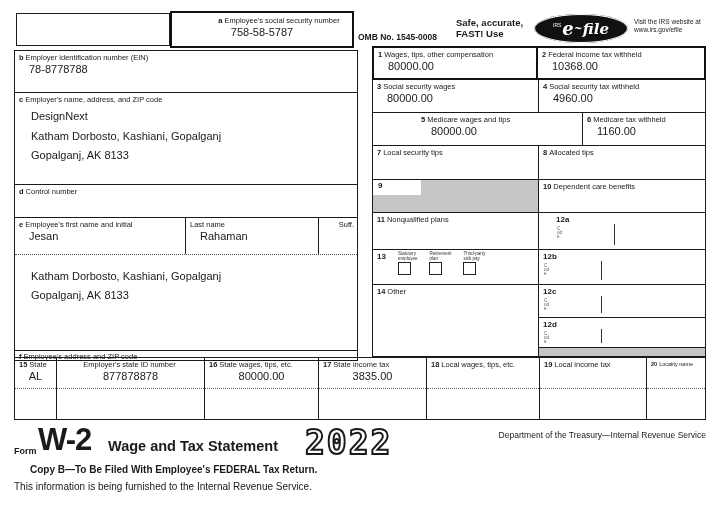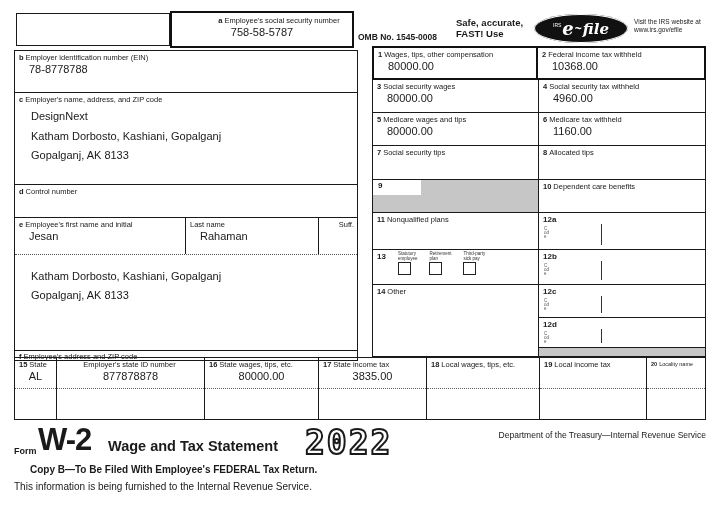--- a/index.html
+++ b/index.html
@@ -46,22 +46,22 @@
   .cell-suff .lbl{text-align:right;padding-right:3px;}
 
   
   .rcol{position:absolute;left:372px;top:46px;width:334px;height:311px;}
   .r{display:flex;box-sizing:border-box;border:solid #1a1a1a;border-width:0 1px 1px 1px;}
   .rA{display:flex;box-sizing:border-box;height:34px;border:2px solid #111;}
   .rA .cl{width:164px;border-right:2px solid #111;box-sizing:border-box;}
   .rA .cr{flex:1;}
   .cl{width:166px;border-right:1px solid #1a1a1a;box-sizing:border-box;}
   .cr{flex:1;position:relative;}
-  .rB{height:33px;}.rC{height:33px;}.rD{height:34px;}.rE{height:33px;}
-  .rF{height:37px;}.rG{height:35px;}
+  .rB{height:33px;}.rC{height:33px;padding-left:44px;}.rD{height:34px;}.rE{height:33px;}
+  .rF{height:37px;gap:13px;}.rG{height:35px;}
   .rH{height:72px;}
   .rH .cr{display:flex;flex-direction:column;}
   .r12c{height:33px;border-bottom:1px solid #1a1a1a;position:relative;box-sizing:border-box;}
   .r12d{height:30px;border-bottom:1px solid #1a1a1a;position:relative;box-sizing:border-box;}
   .strip{flex:1;background:#c6c6c6;}
   .gray9{background:#c6c6c6;}
   .notch9{width:48px;height:15px;background:#fff;box-sizing:border-box;padding:1px 0 0 5px;font-size:8px;font-weight:bold;}
   .code-num{font-size:8px;font-weight:bold;padding:2px 0 0 4px;}
   .code-vert{position:absolute;left:5px;top:14px;width:5px;font-size:4.5px;line-height:4px;word-break:break-all;color:#555;}
   .code-div{position:absolute;left:62px;top:11px;bottom:4px;width:1px;background:#333;}
@@ -197,21 +197,21 @@
         <div class="val">80000.00</div>
       </div>
       <div class="cr">
         <div class="lbl"><b class="num">6</b><span>Medicare tax withheld</span></div>
         <div class="val">1160.00</div>
       </div>
     </div>
 
     <div class="r rD">
       <div class="cl">
-        <div class="lbl"><b class="num">7</b><span>Social security tips</span></div>
+        <div class="lbl"><b class="num">7</b><span>Local security tips</span></div>
         <div class="val"></div>
       </div>
       <div class="cr">
         <div class="lbl"><b class="num">8</b><span>Allocated tips</span></div>
         <div class="val"></div>
       </div>
     </div>
 
     <div class="r rE">
       <div class="cl gray9">

